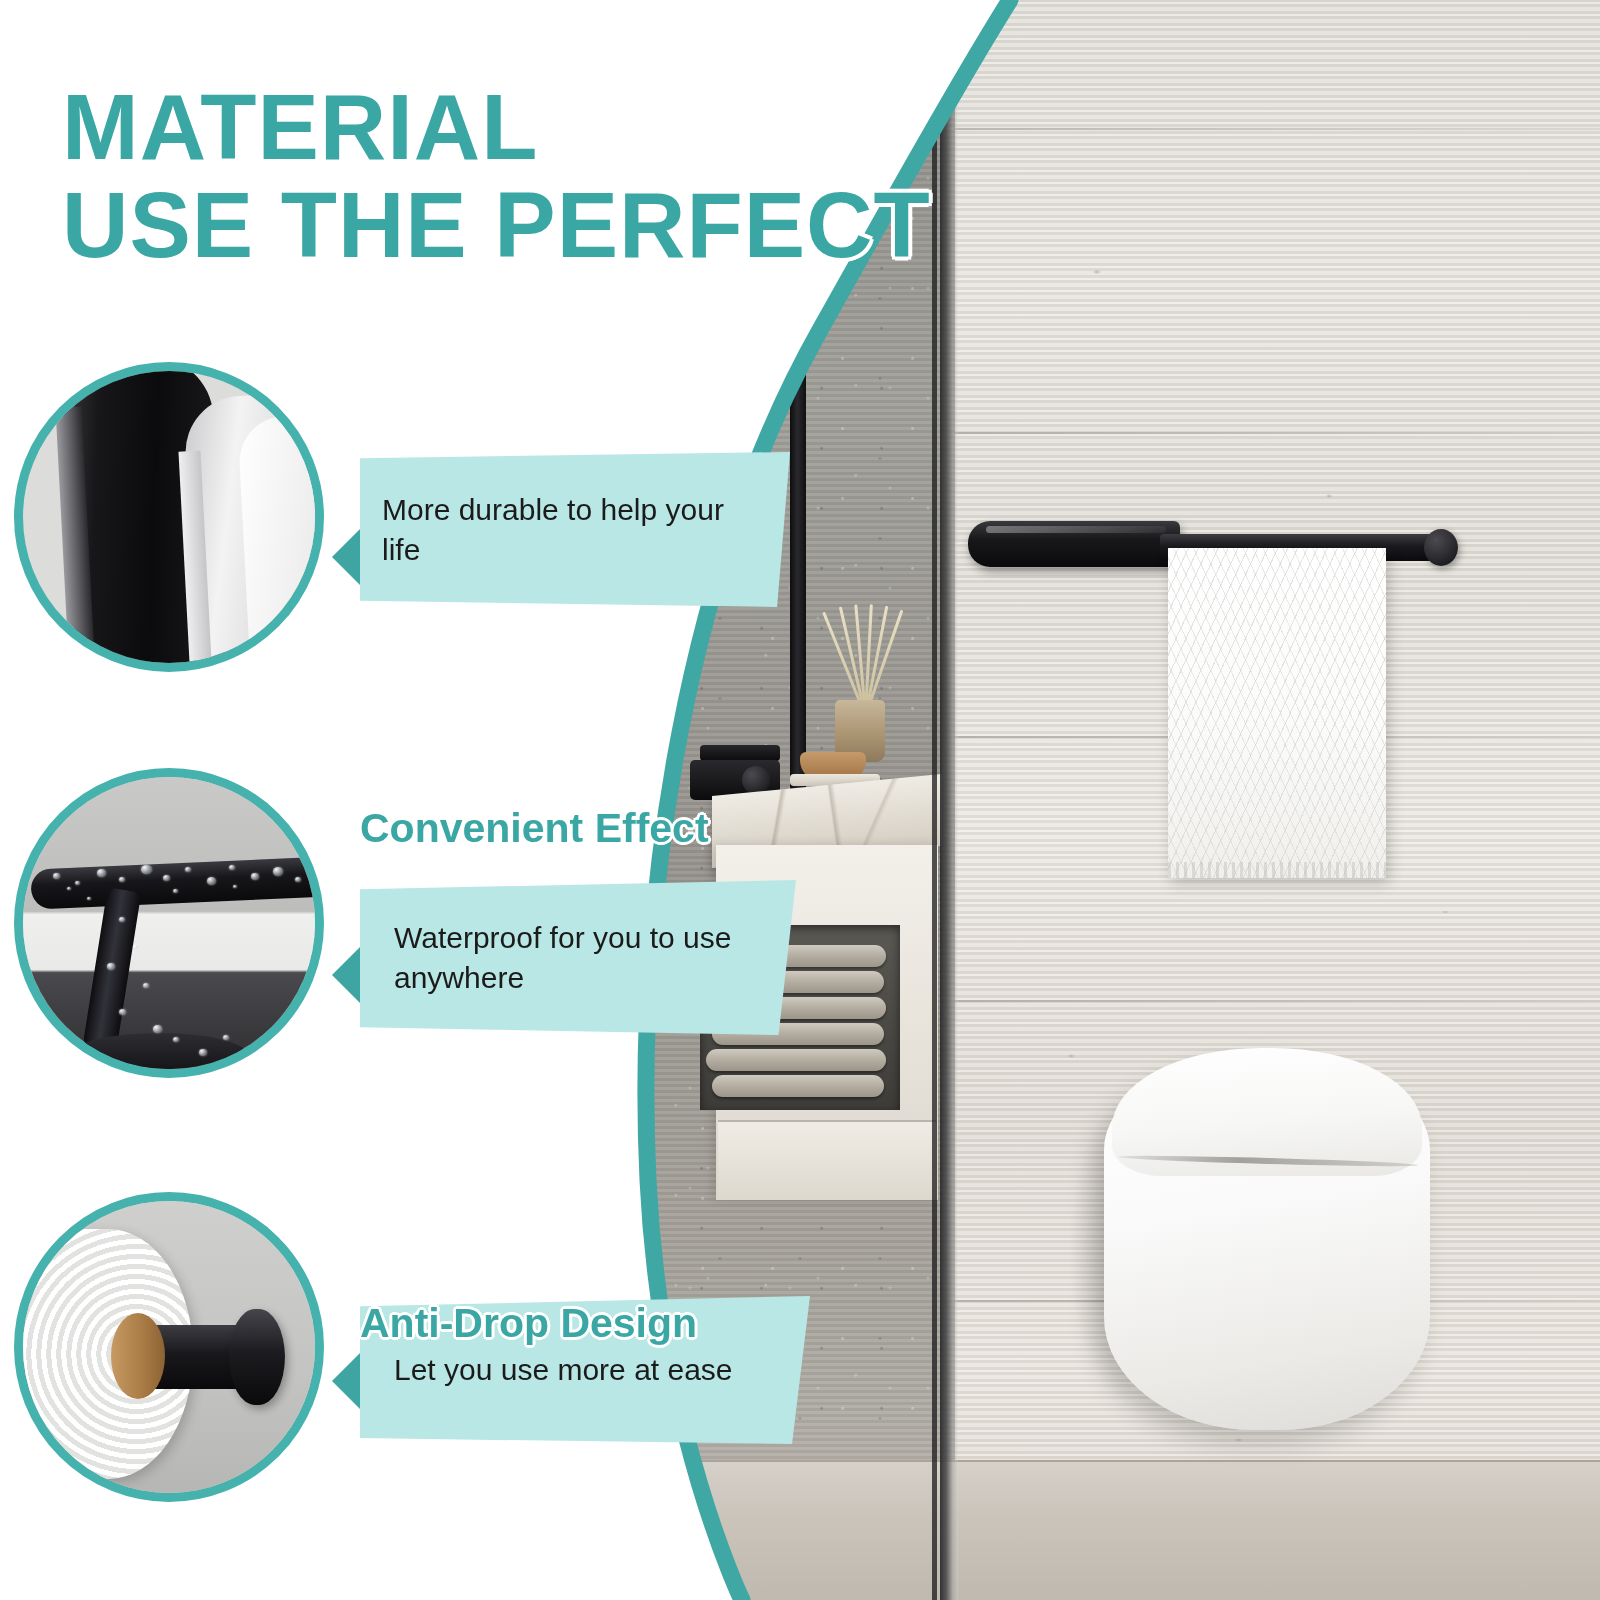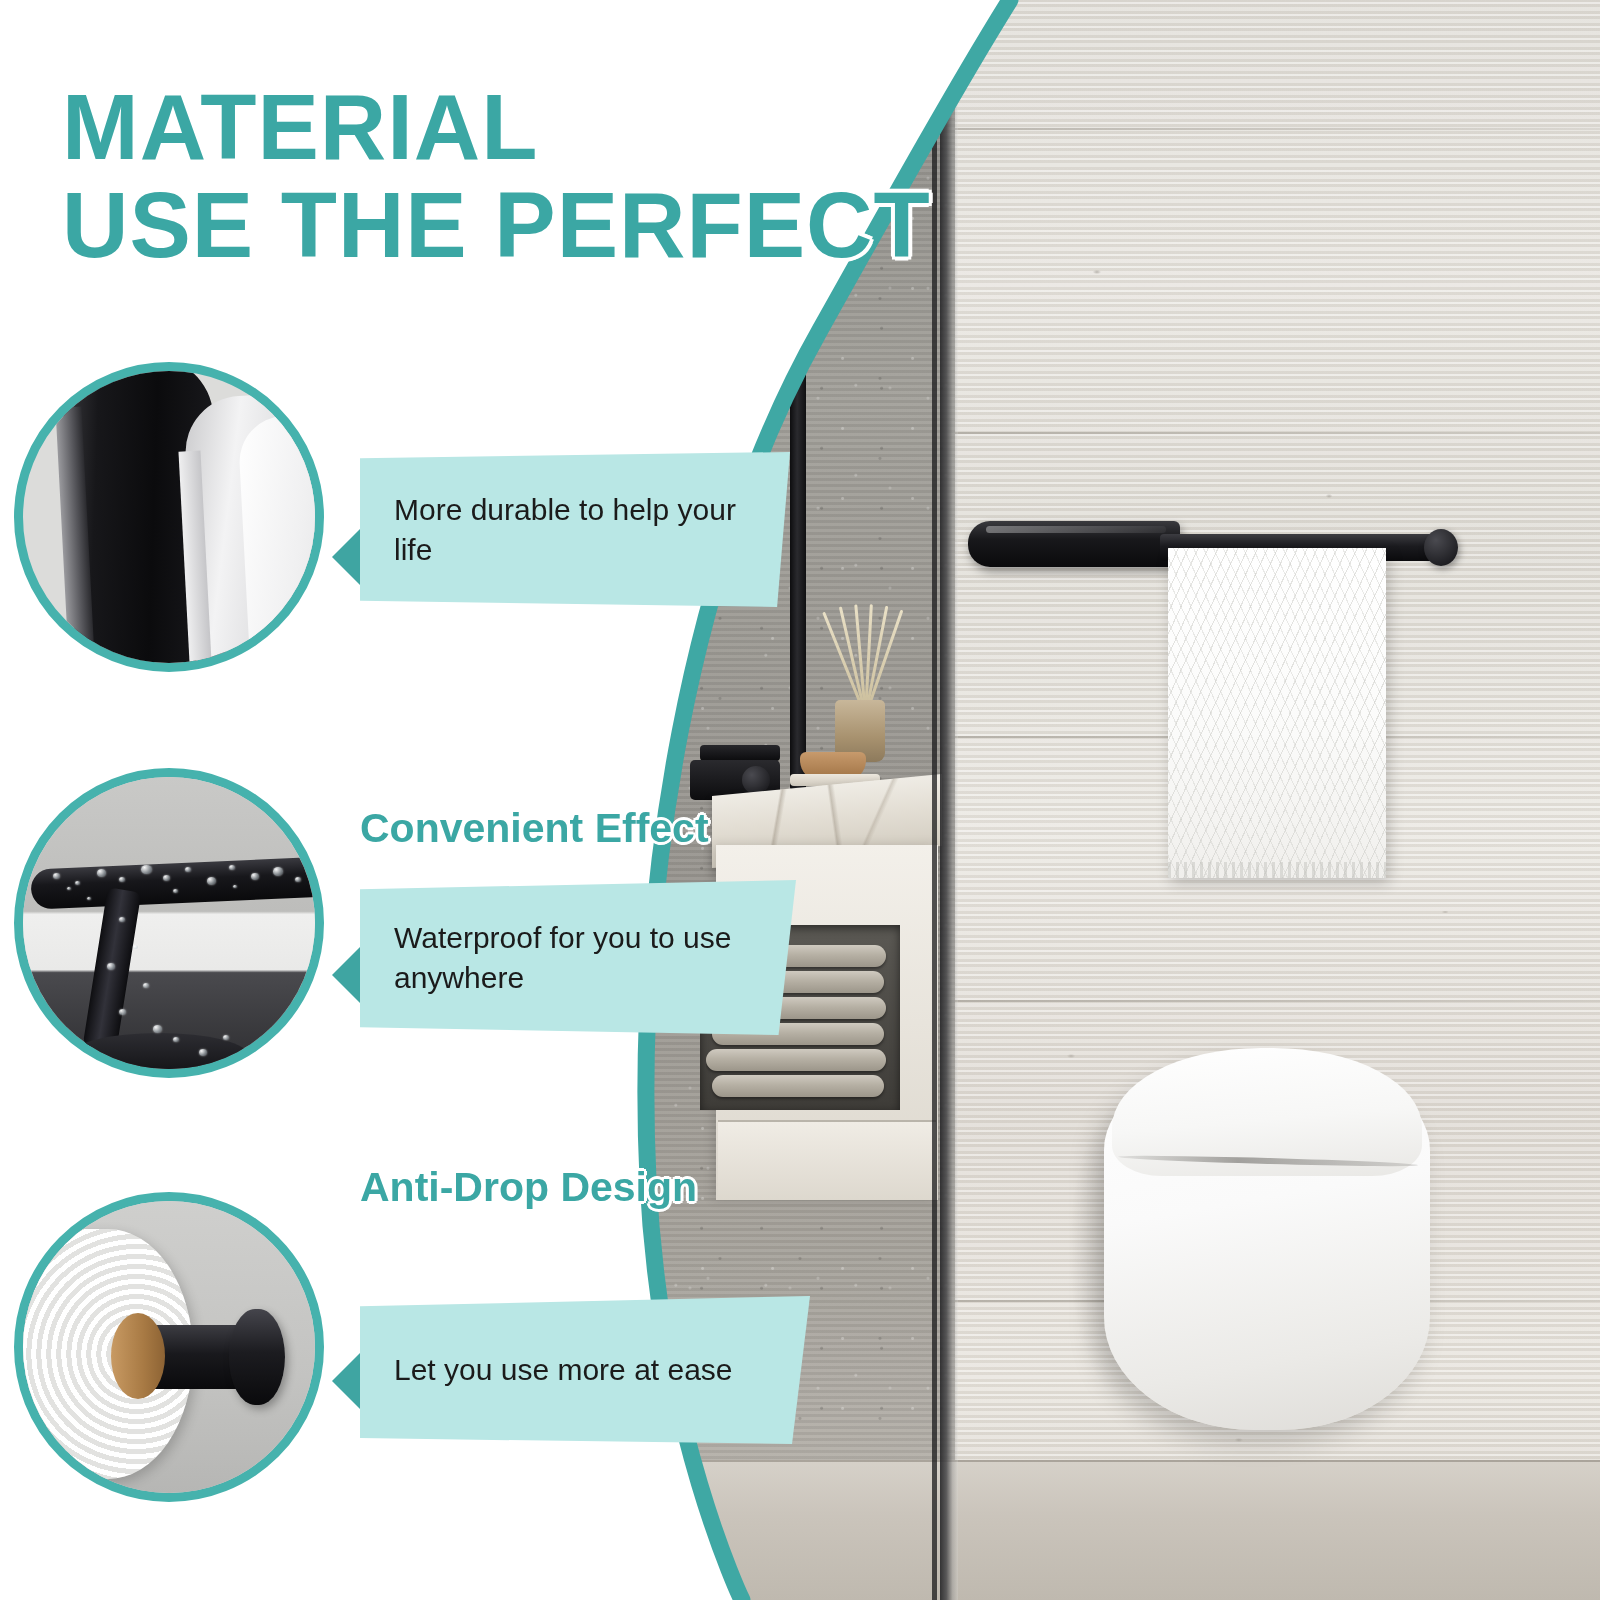--- a/index.html
+++ b/index.html
@@ -420,21 +420,21 @@
     <div class="circle" style="left:14px;top:362px;">
       <div class="circle-inner">
         <div class="mat-black"></div>
         <div class="mat-black-edge"></div>
         <div class="mat-silver"></div>
         <div class="mat-silver-edge"></div>
         <div class="mat-white"></div>
       </div>
     </div>
     <div class="arrow" style="left:332px;top:528px;"></div>
-    <div class="callout" style="left:360px;top:452px;width:430px;height:155px;padding:0 34px;
+    <div class="callout" style="left:360px;top:452px;width:430px;height:155px;padding:0 22px;
          clip-path:polygon(0% 4%, 100% 0%, 97% 100%, 0% 96%);">
       <div class="callout-text">More durable to help your life</div>
     </div>
   </div>
 
   <div class="feature">
     <div class="circle" style="left:14px;top:768px;">
       <div class="circle-inner">
         <div class="c2-bg"></div>
         <div class="c2-bar"></div>
@@ -484,21 +484,21 @@
   <div class="feature">
     <div class="circle" style="left:14px;top:1192px;">
       <div class="circle-inner">
         <div class="c3-bg"></div>
         <div class="roll"></div>
         <div class="knob-shaft"></div>
         <div class="roll-core"></div>
         <div class="knob-head"></div>
       </div>
     </div>
-    <div class="sub-title" style="left:360px;top:1164px;">Anti-Drop Design</div>
+    <div class="sub-title" style="left:360px;top:1300px;">Anti-Drop Design</div>
     <div class="arrow" style="left:332px;top:1352px;"></div>
     <div class="callout" style="left:360px;top:1296px;width:450px;height:148px;padding:0 34px;
          clip-path:polygon(0% 7%, 100% 0%, 96% 100%, 0% 96%);">
       <div class="callout-text">Let you use more at ease</div>
     </div>
   </div>
 
 </div>
 
 </body></html>

